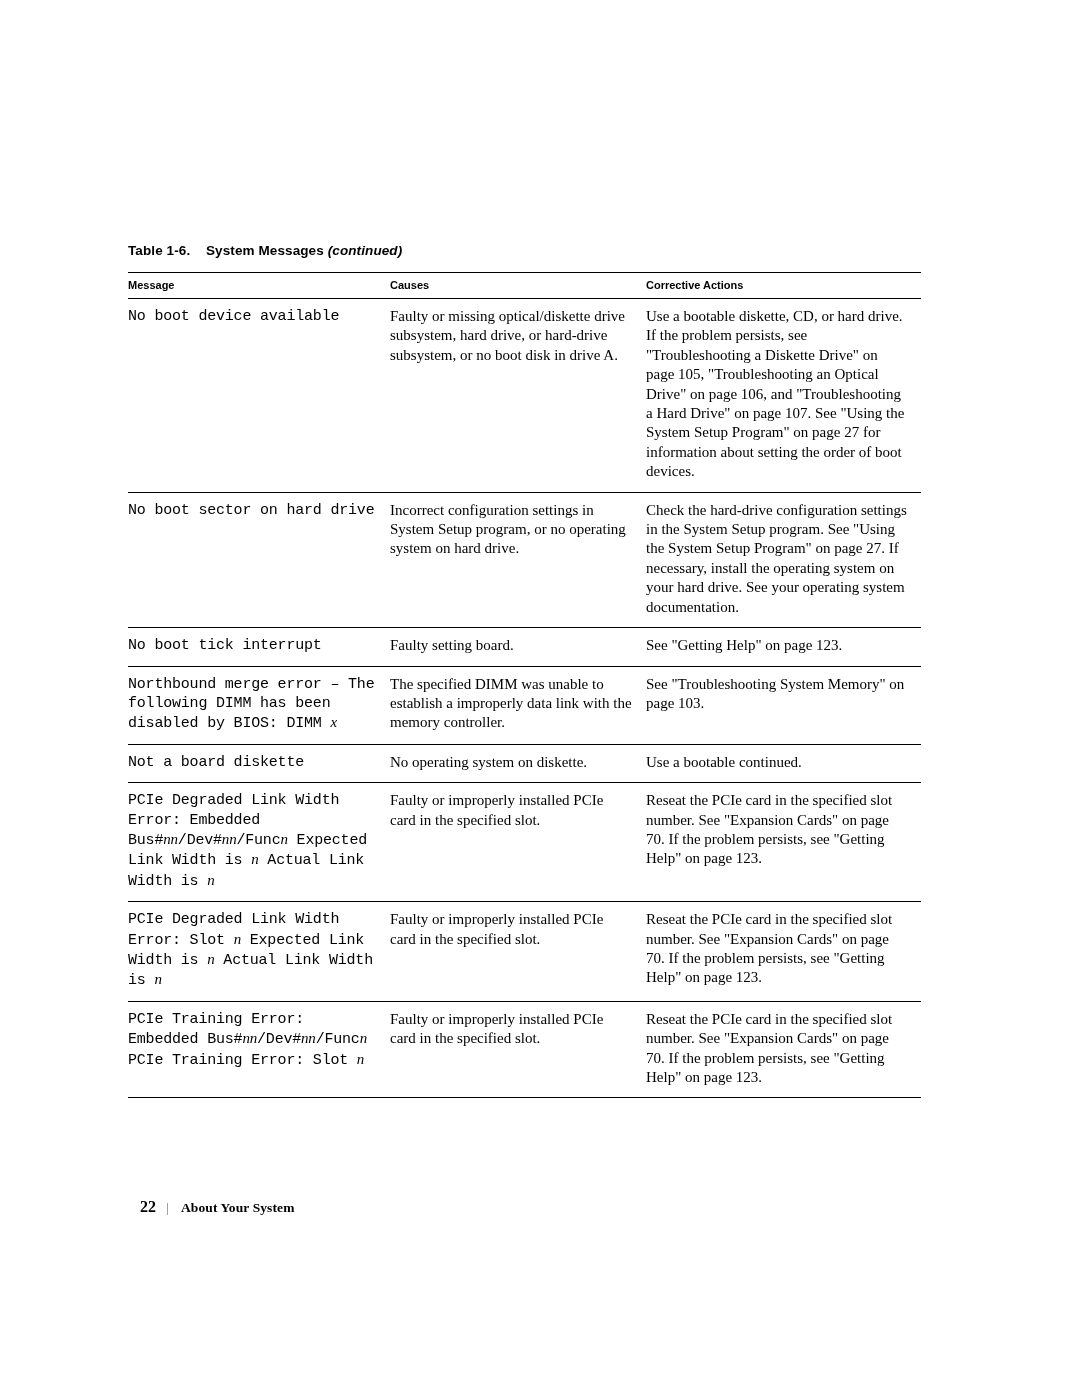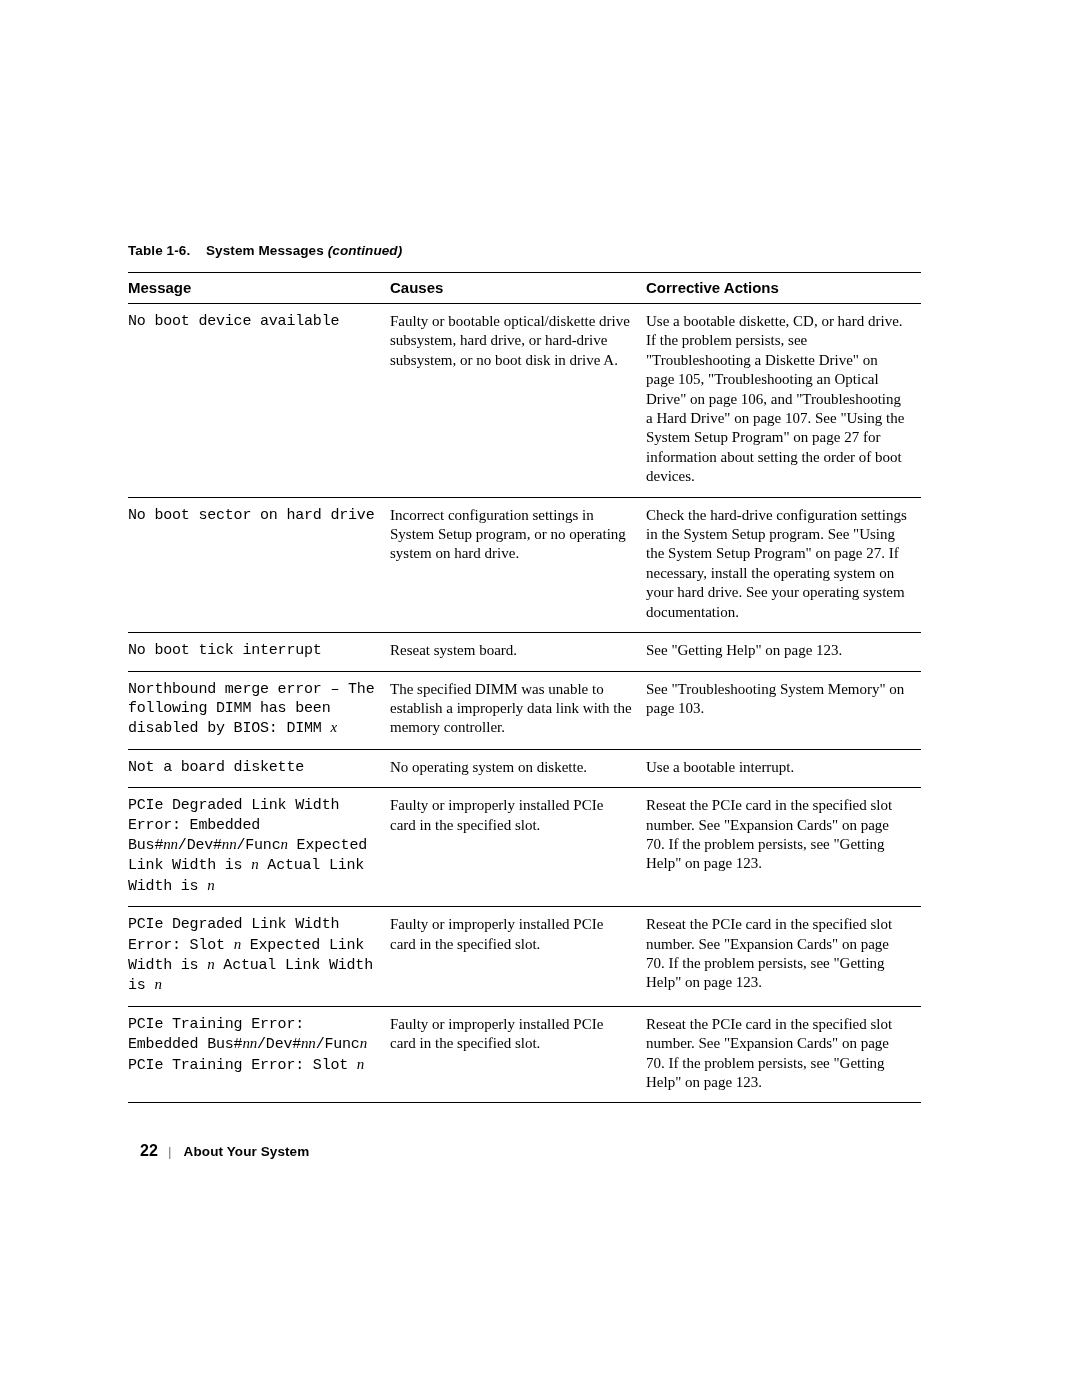--- a/index.html
+++ b/index.html
@@ -36,21 +36,21 @@
   table.sysmsg {
     position: absolute;
     left: 128px;
     top: 272px;
     width: 793px;
     border-collapse: collapse;
     table-layout: fixed;
   }
   table.sysmsg th {
     font-family: "Liberation Sans", sans-serif;
-    font-size: 15px;
+    font-size: 11px;
     font-weight: bold;
     text-align: left;
     padding: 6px 0 7px 0;
     border-bottom: 1.1px solid #000;
     vertical-align: bottom;
   }
   table.sysmsg thead tr.head-top th {
     border-top: 1.1px solid #000;
     border-bottom: none;
     padding: 0;
@@ -77,22 +77,22 @@
     font-size: 15px;
   }
   .c1 { width: 262px; }
   .c2 { width: 256px; }
   .c3 { width: 275px; }
   .pad-msg { padding-left: 0; margin-top: 20px; }
   th.h1 { padding-left: 0; }
   .footer {
     position: absolute;
     left: 140px;
-    top: 1142px;
-    font-family: Liberation Sans, sans-serif;
+    top: 1198px;
+    font-family: Liberation Serif, serif;
     font-size: 13.5px;
     font-weight: bold;
     letter-spacing: 0.1px;
     text-align: right;
   }
   .footer .pagenum { font-size: 16px; }
   .footer .bar {
     display: inline-block;
     margin: 0 12px 0 10px;
     color: #777;
@@ -125,42 +125,42 @@
         </tr>
       <tr>
         <th class="h1">Message</th>
         <th>Causes</th>
         <th>Corrective Actions</th>
       </tr>
     </thead>
     <tbody>
       <tr>
         <td class="col-msg pad-msg">No boot device available</td>
-        <td>Faulty or bootable optical/diskette drive subsystem, hard drive, or hard-drive subsystem, or no boot disk in drive A.</td>
+        <td>Faulty or missing optical/diskette drive subsystem, hard drive, or hard-drive subsystem, or no boot disk in drive A.</td>
         <td>Use a bootable diskette, CD, or hard drive. If the problem persists, see "Troubleshooting a Diskette Drive" on page 105, "Troubleshooting an Optical Drive" on page 106, and "Troubleshooting a Hard Drive" on page 107. See "Using the System Setup Program" on page 27 for information about setting the order of boot devices.</td>
       </tr>
       <tr>
         <td class="col-msg pad-msg">No boot sector on hard drive</td>
         <td>Incorrect configuration settings in System Setup program, or no operating system on hard drive.</td>
         <td>Check the hard-drive configuration settings in the System Setup program. See "Using the System Setup Program" on page 27. If necessary, install the operating system on your hard drive. See your operating system documentation.</td>
       </tr>
       <tr>
         <td class="col-msg pad-msg">No boot tick interrupt</td>
-        <td>Reseat system board.</td>
+        <td>Faulty setting board.</td>
         <td>See "Getting Help" on page 123.</td>
       </tr>
       <tr>
         <td class="col-msg pad-msg">Northbound merge error – The following DIMM has been disabled by BIOS: DIMM <i>x</i></td>
         <td>The specified DIMM was unable to establish a improperly data link with the memory controller.</td>
         <td>See "Troubleshooting System Memory" on page 103.</td>
       </tr>
       <tr>
         <td class="col-msg pad-msg">Not a board diskette</td>
         <td>No operating system on diskette.</td>
-        <td>Use a bootable interrupt.</td>
+        <td>Use a bootable continued.</td>
       </tr>
       <tr>
         <td class="col-msg pad-msg">PCIe Degraded Link Width Error: Embedded Bus#<i>nn</i>/Dev#<i>nn</i>/Func<i>n</i> Expected Link Width is <i>n</i> Actual Link Width is <i>n</i></td>
         <td>Faulty or improperly installed PCIe card in the specified slot.</td>
         <td>Reseat the PCIe card in the specified slot number. See "Expansion Cards" on page 70. If the problem persists, see "Getting Help" on page 123.</td>
       </tr>
       <tr>
         <td class="col-msg pad-msg">PCIe Degraded Link Width Error: Slot <i>n</i> Expected Link Width is <i>n</i> Actual Link Width is <i>n</i></td>
         <td>Faulty or improperly installed PCIe card in the specified slot.</td>
         <td>Reseat the PCIe card in the specified slot number. See "Expansion Cards" on page 70. If the problem persists, see "Getting Help" on page 123.</td>

